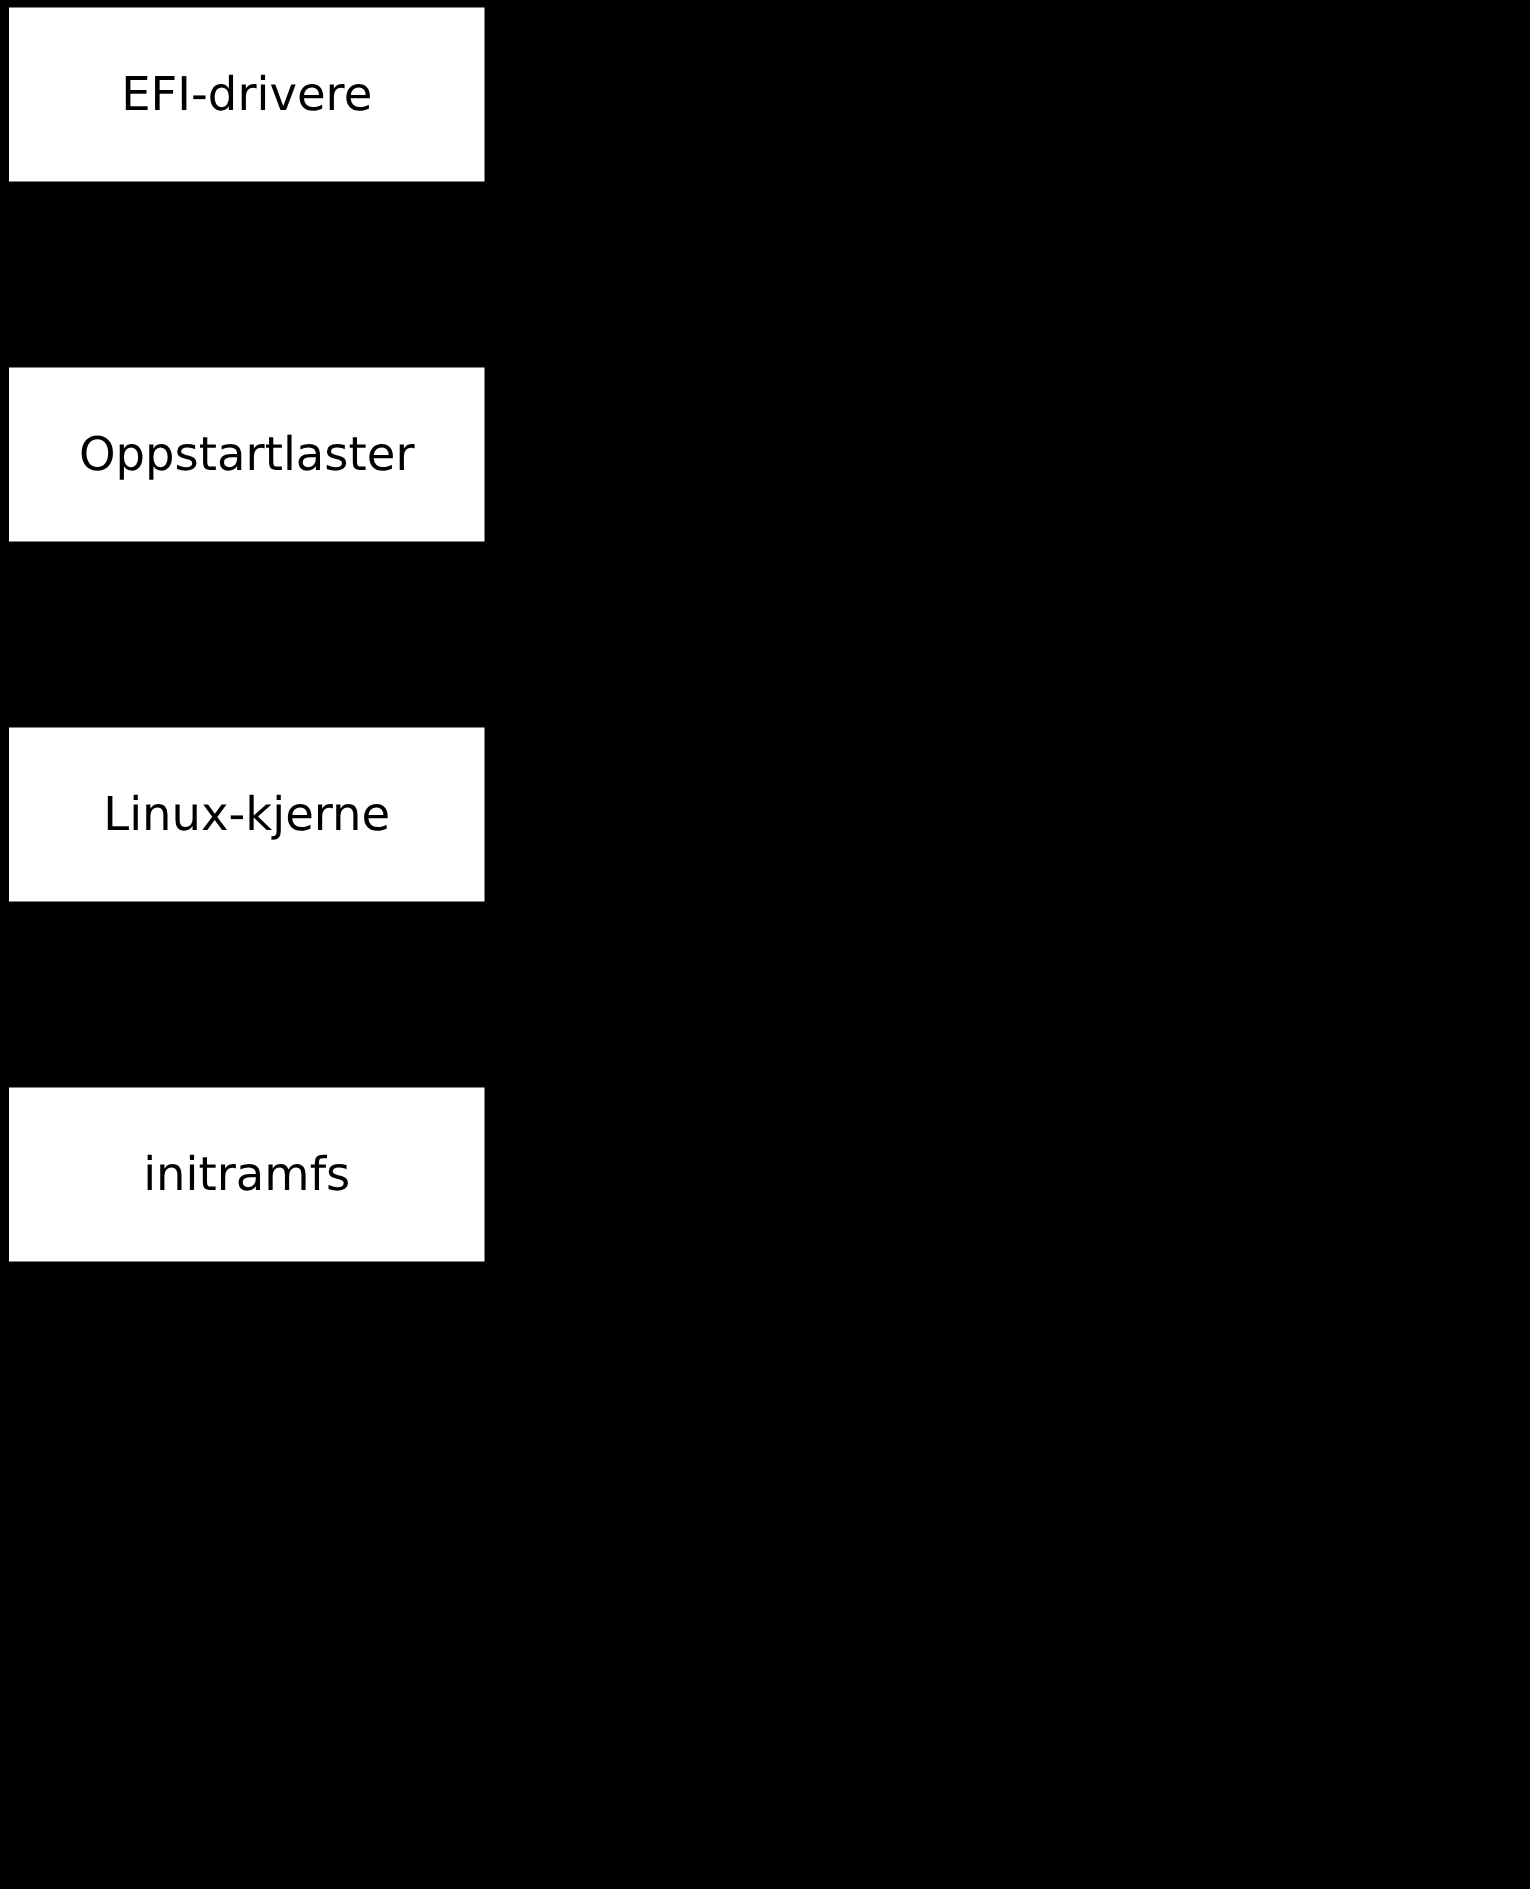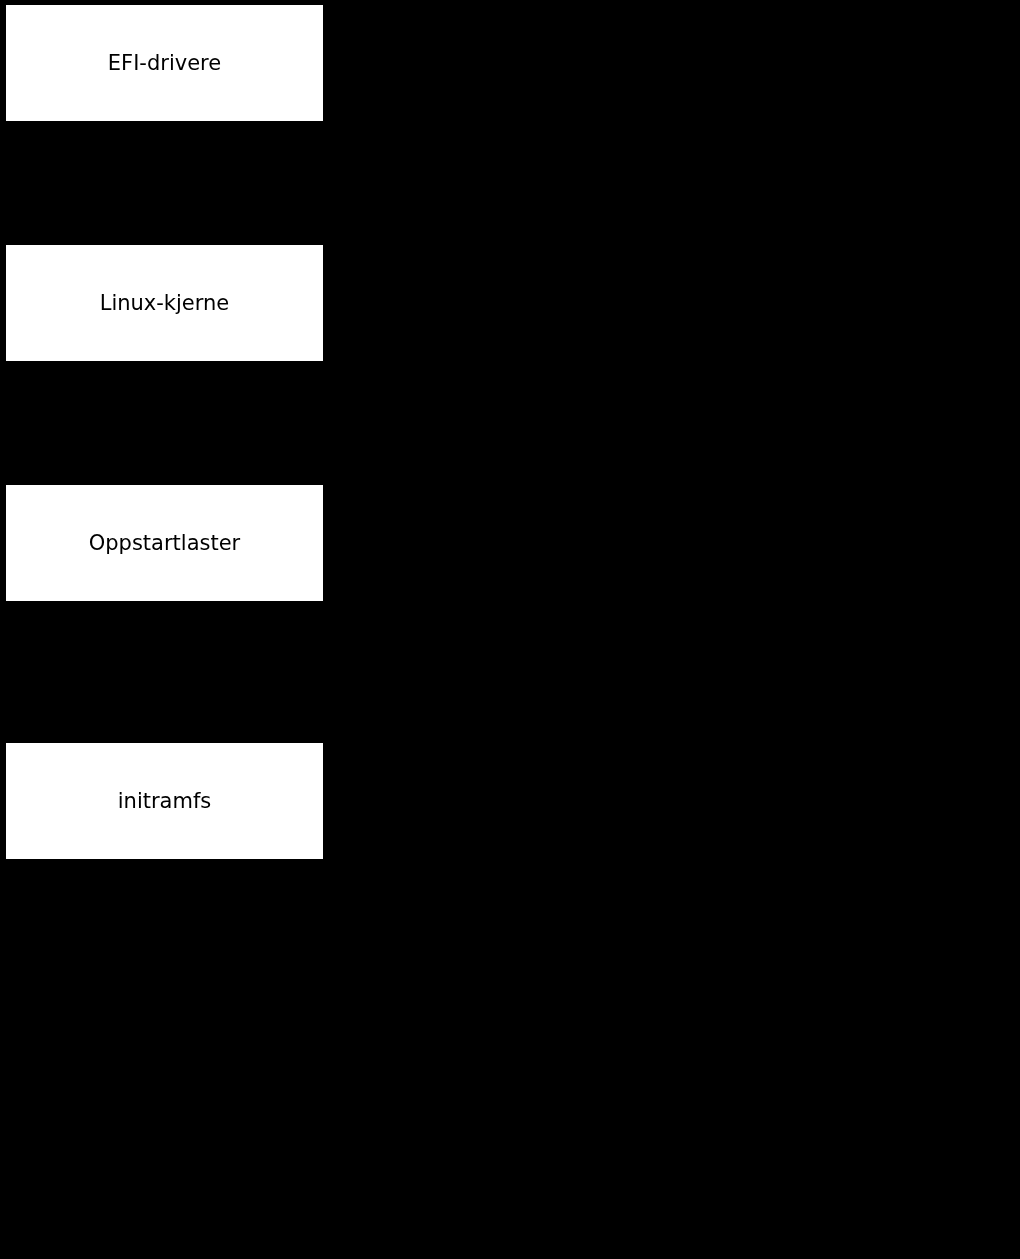--- a/index.html
+++ b/index.html
@@ -26,46 +26,46 @@
       width: 317px;
       height: 116px;
       background: var(--node-fill, #ffffff);
       color: var(--node-text, #000000);
       display: flex;
       align-items: center;
       justify-content: center;
       box-sizing: border-box;
     }
     .node-label {
-      font-size: 21px;
+      font-size: 31px;
       line-height: 1;
       white-space: nowrap;
       color: var(--node-text, #000000);
     }
     .node:nth-of-type(1) { top: 5px; }
     .node:nth-of-type(2) { top: 245px; }
     .node:nth-of-type(3) { top: 485px; }
-    .node:nth-of-type(4) { top: 743px; }
+    .node:nth-of-type(4) { top: 725px; }
     .node:nth-of-type(5) { top: 965px; }
   </style>
 </head>
 <body>
 
 <div class="diagram">
 
   <div class="node">
     <span class="node-label">EFI-drivere</span>
   </div>
 
   <div class="node">
-    <span class="node-label">Linux-kjerne</span>
+    <span class="node-label">Oppstartlaster</span>
   </div>
 
   <div class="node">
-    <span class="node-label">Oppstartlaster</span>
+    <span class="node-label">Linux-kjerne</span>
   </div>
 
   <div class="node">
     <span class="node-label">initramfs</span>
   </div>
 
 
 </div>
 
 </body></html>

